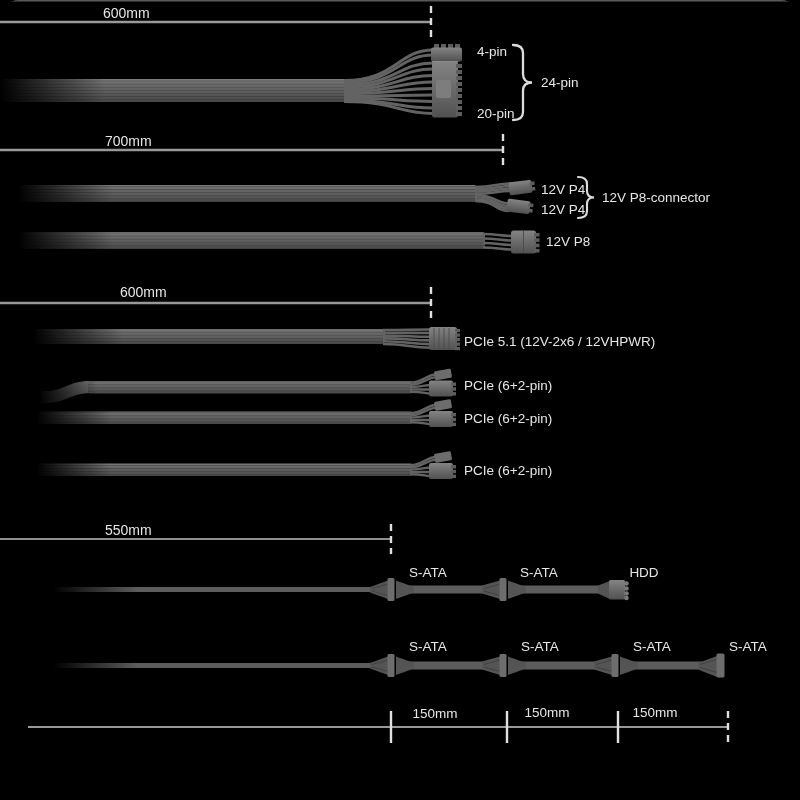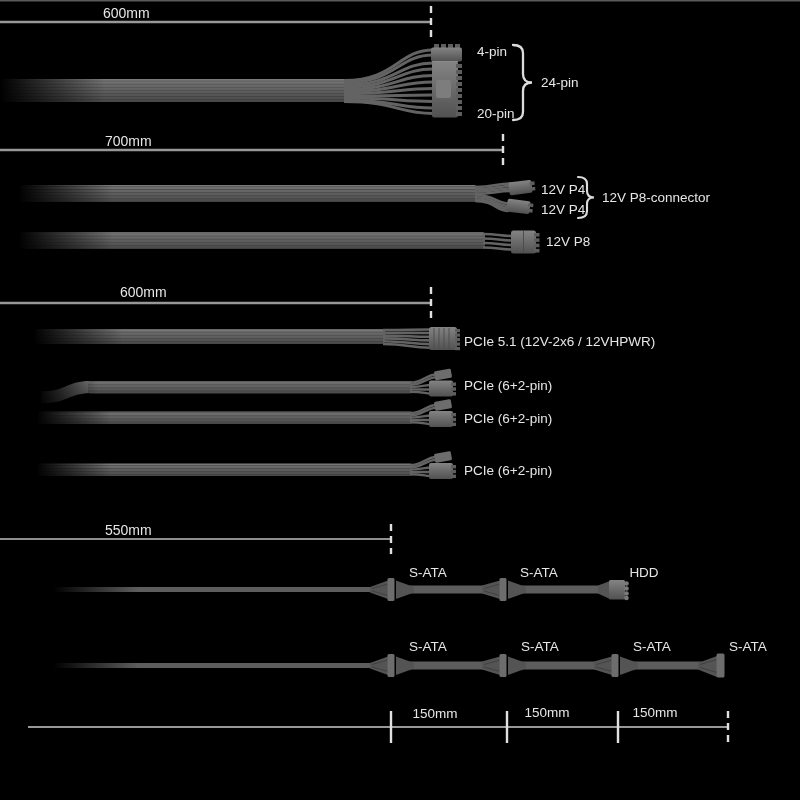--- a/index.html
+++ b/index.html
@@ -1,16 +1,16 @@
 <!DOCTYPE html>
 <html><head>
 <meta charset="utf-8">
 <style>
   html,body{margin:0;padding:0;background:#000;}
-  .stage{width:800px;height:800px;background:#000;position:relative;overflow:hidden;}
+  .stage{width:800px;height:800px;background:#000;position:relative;overflow:hidden;border-radius:19px;}
   svg{display:block;}
   text{font-family:"Liberation Sans","DejaVu Sans",sans-serif;fill:#e6e6e6;font-size:13.5px;}
   text.dim{font-size:14px;}
 </style>
 </head>
 <body>
 
 <div class="stage">
 <svg width="800" height="800" viewBox="0 0 800 800">
   <defs>

